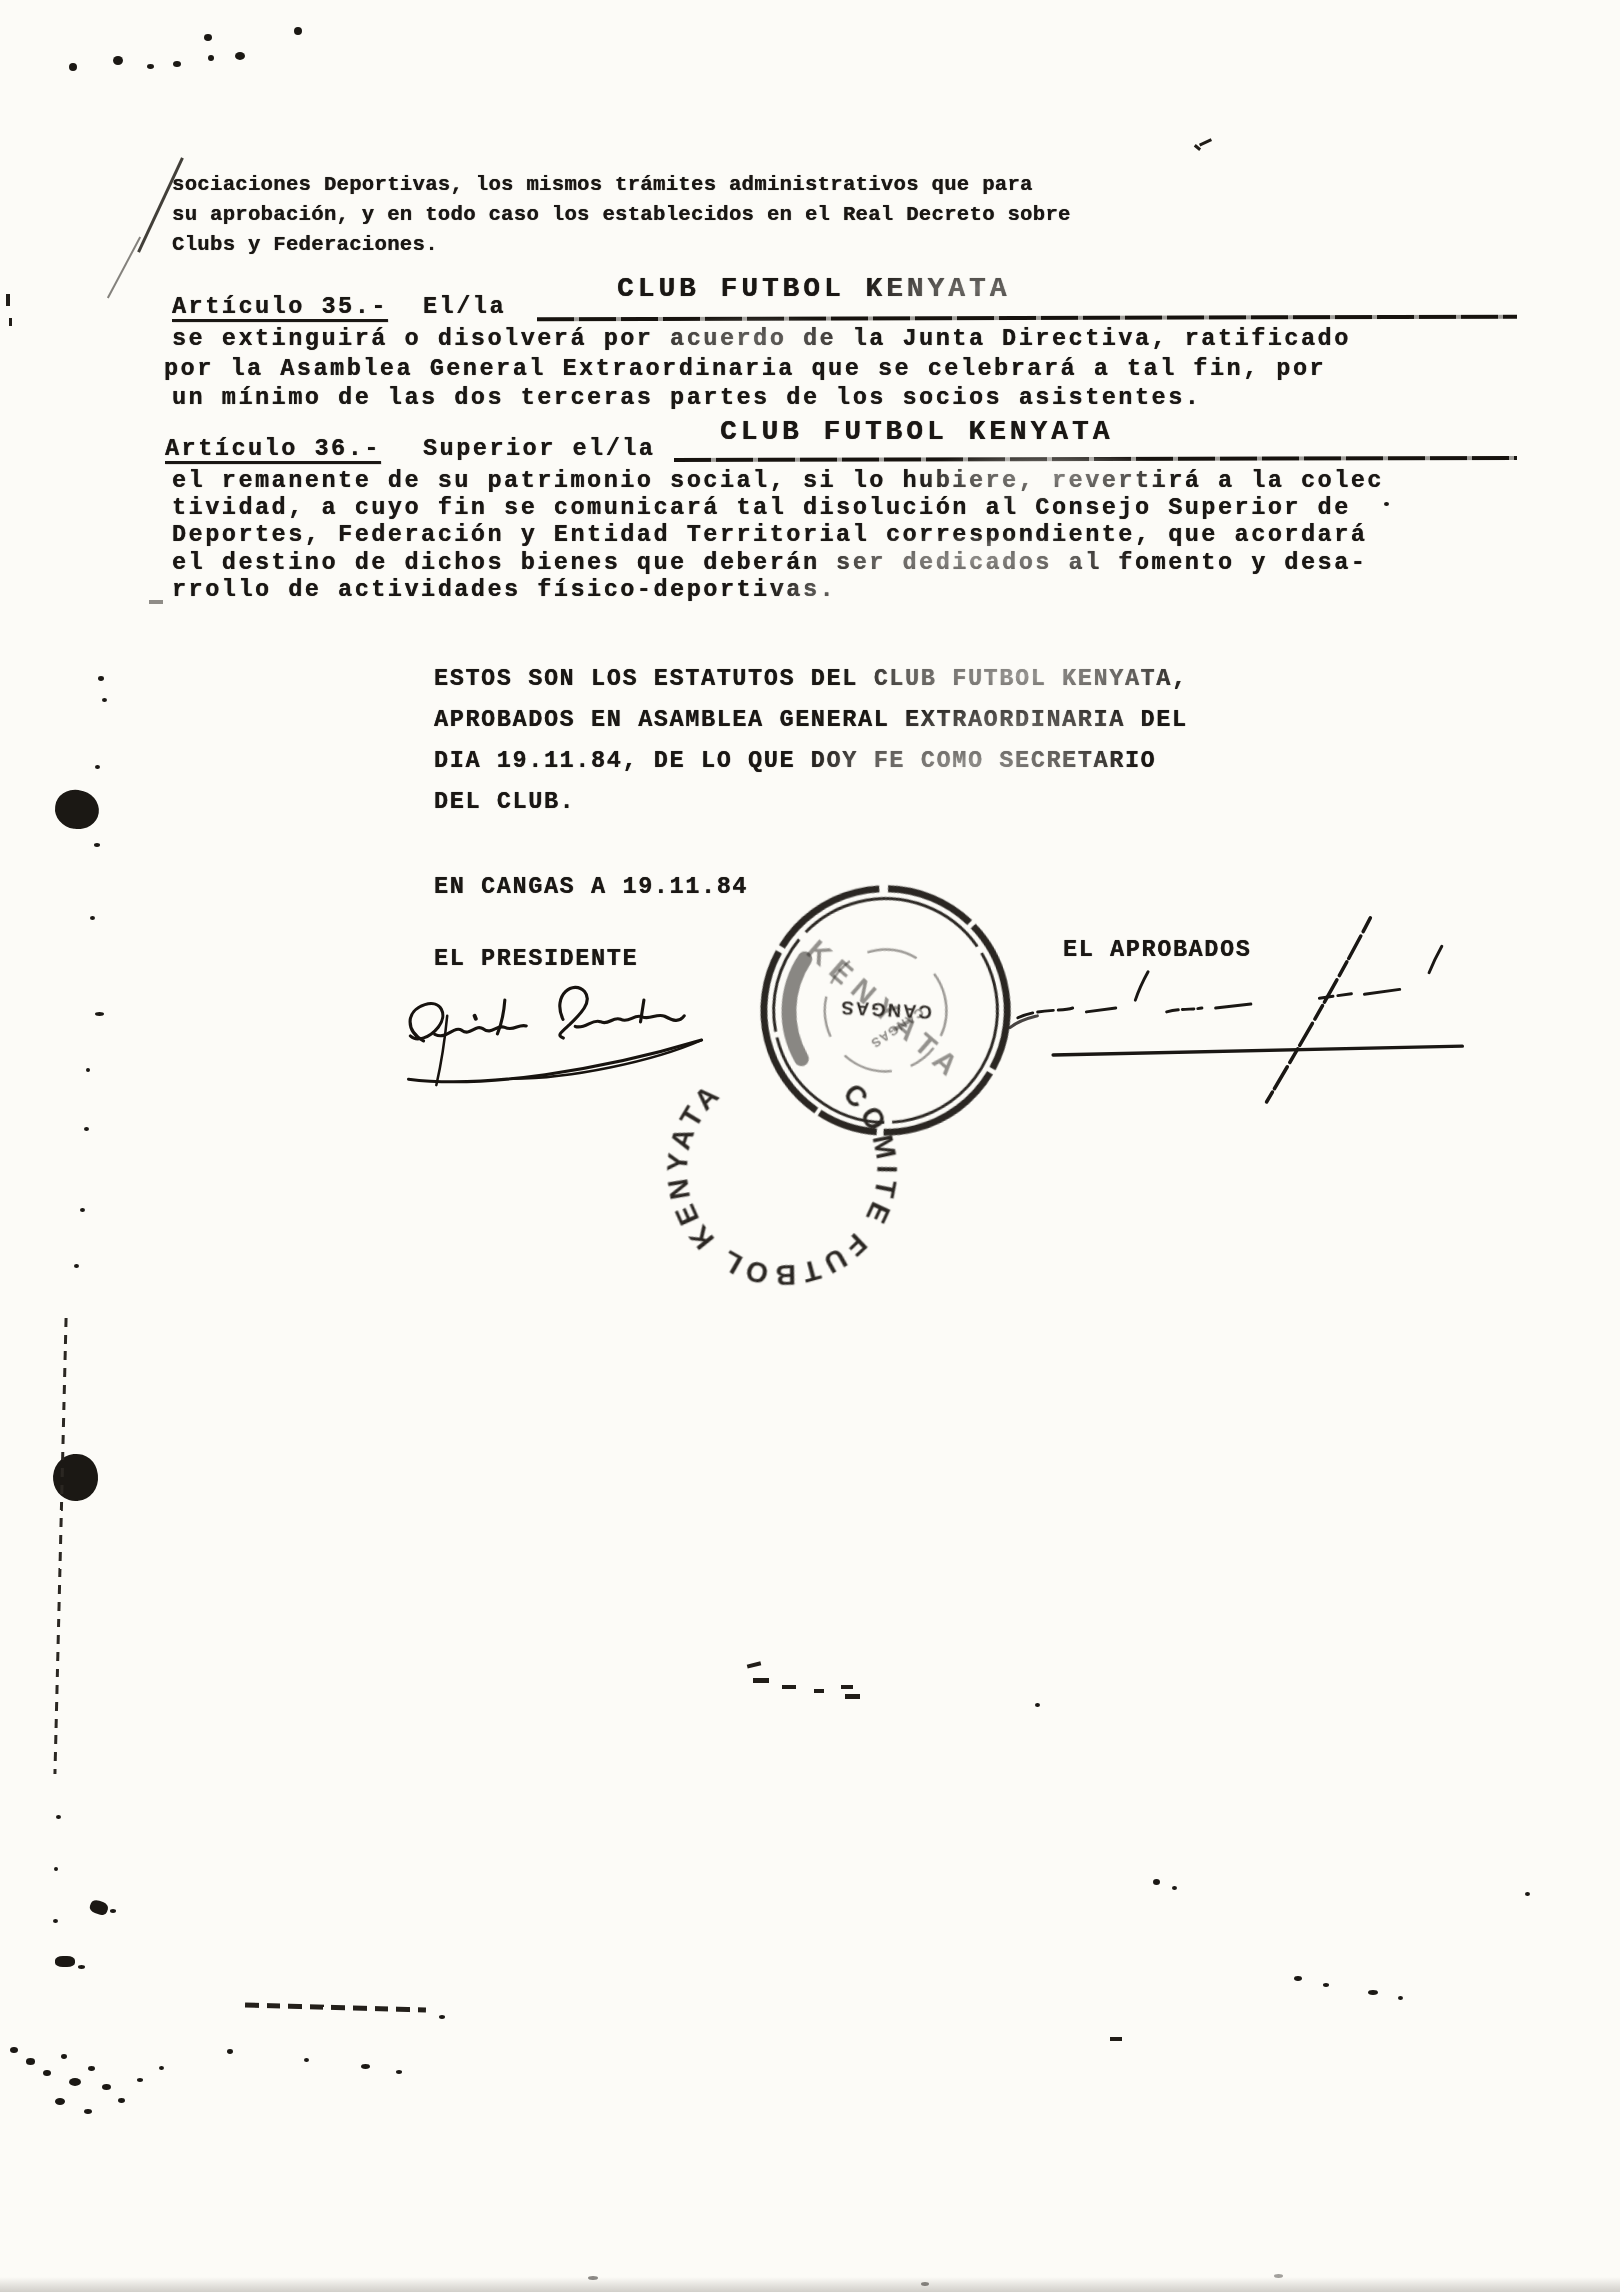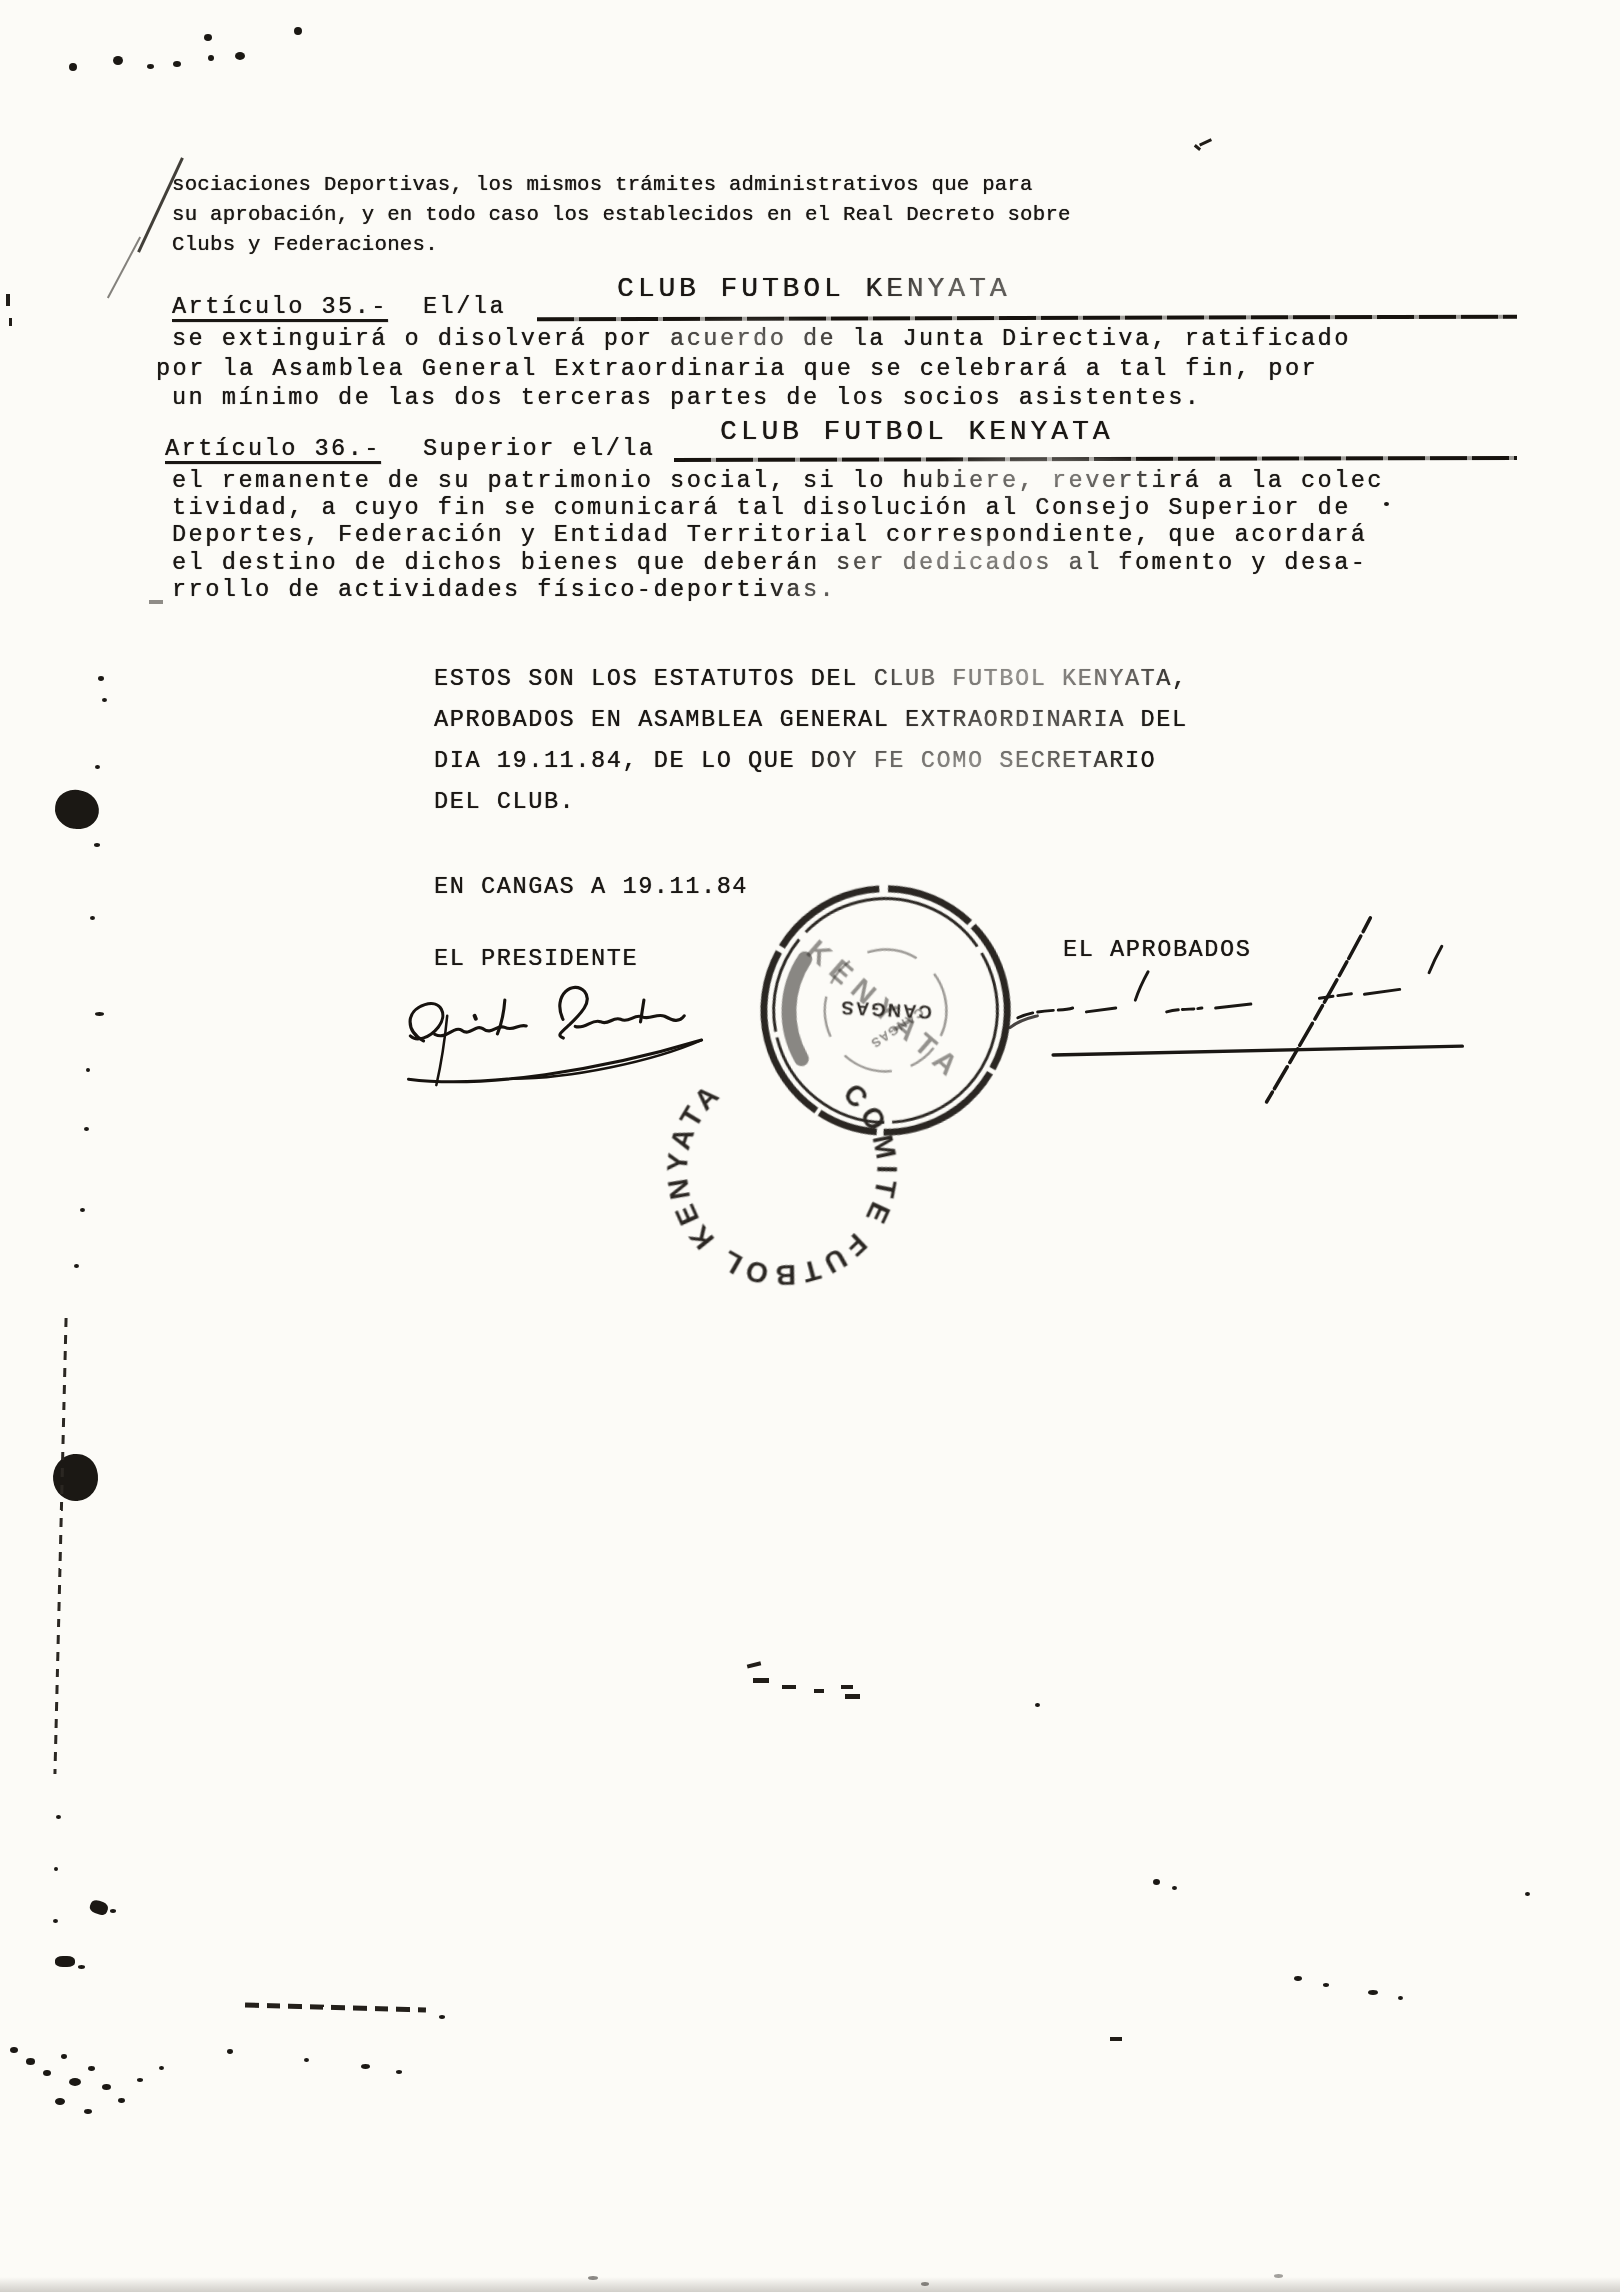--- a/index.html
+++ b/index.html
@@ -4,21 +4,21 @@
 <style>
   html,body{margin:0;padding:0;background:#e8e6e1;}
   .page{
     position:relative;width:1620px;height:2293px;margin:0 auto;
     background:#fcfbf7;overflow:hidden;
     font-family:"Liberation Mono","DejaVu Sans Mono",monospace;
     color:#1a1714;
   }
   
   .t{
-    position:absolute;white-space:pre;font-weight:400;
+    position:absolute;white-space:pre;font-weight:700;
     text-shadow:0 0 0.7px rgba(26,23,20,.85),0.5px 0.4px 0 rgba(26,23,20,.28);
   }
   .small{font-size:20.6px;letter-spacing:0.3px;}
   .art{font-size:23.5px;letter-spacing:2.5px;}
   .big{font-size:23.5px;letter-spacing:1.6px;}
   .fillname{font-size:28px;letter-spacing:3.9px;}
   .art-label{text-decoration:underline;text-decoration-thickness:2.9px;text-underline-offset:5.9px;text-align:right;}
   
   .fill-line{
     position:absolute;height:3.9px;
@@ -48,21 +48,21 @@
     <span class="t small" style="left:172px;top:203px">su aprobación, y en todo caso los establecidos en el Real Decreto sobre</span>
     <span class="t small" style="left:172px;top:233px">Clubs y Federaciones.</span>
   </div>
 
   <div>
     <span class="t fillname" style="left:617px;top:273px">CLUB FUTBOL KENYATA</span>
     <span class="t art art-label" style="left:172px;top:293px">Artículo 35.-</span>
     <span class="t art" style="left:423px;top:293px">El/la</span>
     <div class="fill-line" style="left:537px;top:316px;width:980px"></div>
     <span class="t art" style="left:172px;top:325px">se extinguirá o disolverá por acuerdo de la Junta Directiva, ratificado</span>
-    <span class="t art" style="left:156px;top:355px">por la Asamblea General Extraordinaria que se celebrará a tal fin, por</span>
+    <span class="t art" style="left:164px;top:355px">por la Asamblea General Extraordinaria que se celebrará a tal fin, por</span>
     <span class="t art" style="left:172px;top:384px">un mínimo de las dos terceras partes de los socios asistentes.</span>
   </div>
 
   <div>
     <span class="t fillname" style="left:720px;top:416px">CLUB FUTBOL KENYATA</span>
     <span class="t art art-label" style="left:165px;top:435px">Artículo 36.-</span>
     <span class="t art" style="left:423px;top:435px">Superior el/la</span>
     <div class="fill-line" style="left:674px;top:457px;width:843px"></div>
     <span class="t art" style="left:172px;top:467px">el remanente de su patrimonio social, si lo hubiere, revertirá a la colec</span>
     <span class="t art" style="left:172px;top:494px">tividad, a cuyo fin se comunicará tal disolución al Consejo Superior de</span>

